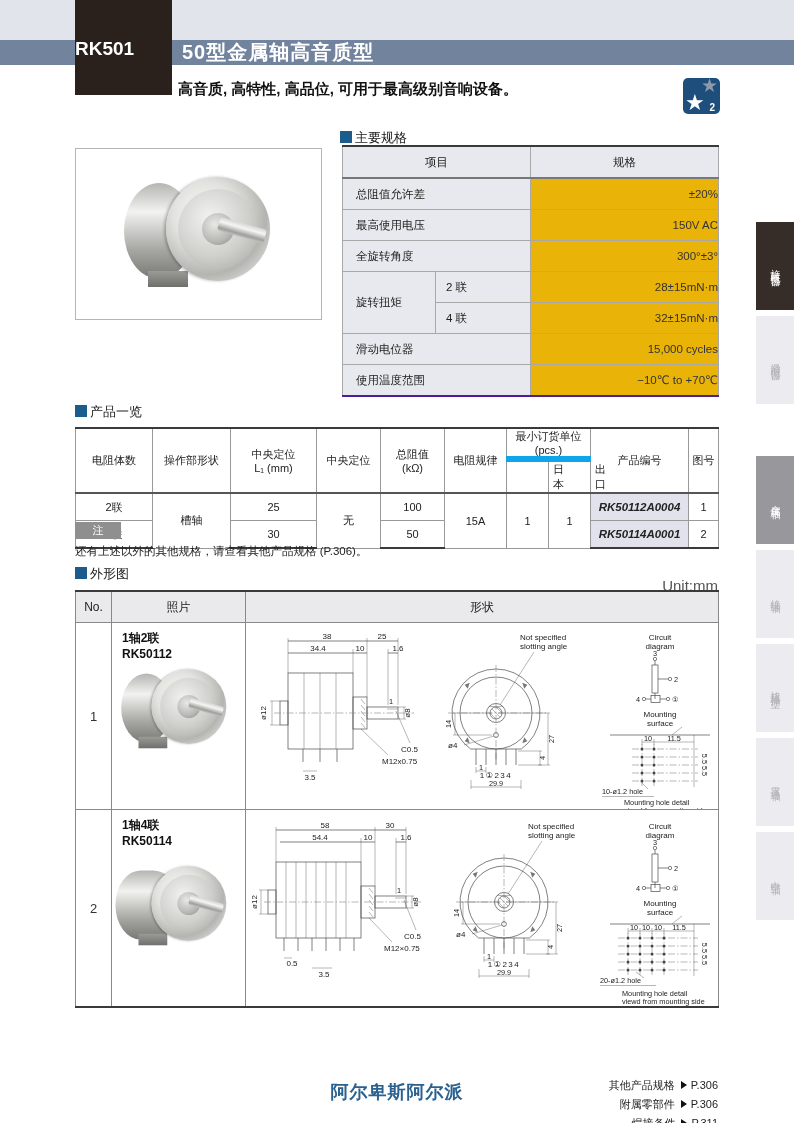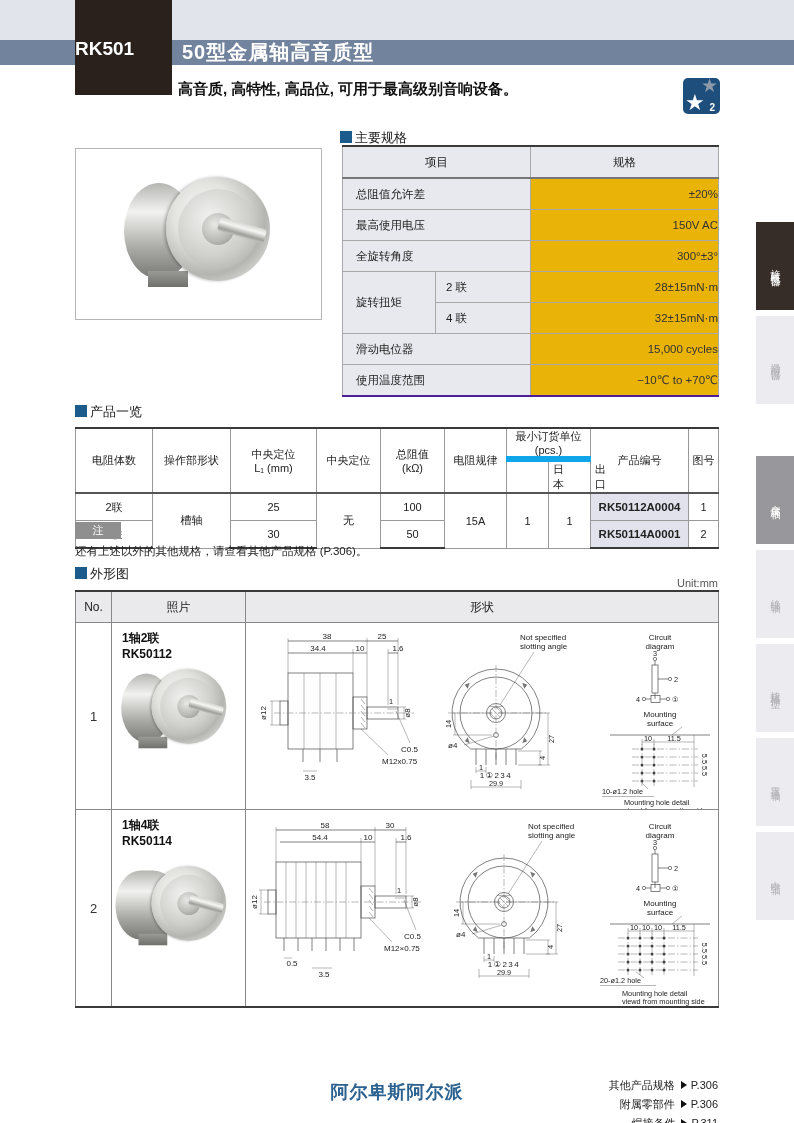--- a/index.html
+++ b/index.html
@@ -49,26 +49,26 @@
   .prod-table{position:absolute;left:75px;top:427px;width:643px;border-collapse:collapse;table-layout:fixed;font-size:11px;text-align:center;}
   .prod-table{border-top:2px solid #3a3a3a;}
   .prod-table tr:last-child td{border-bottom:2px solid #3a3a3a;}
   .prod-table th,.prod-table td{border:1px solid #999;padding:0;}
   .prod-table th{font-weight:normal;height:16px;}
   .prod-table tr.hrow2 th{border-top:1px solid #999;}
   .prod-table thead th{border-bottom:6px solid #0ea5e9;}
   .prod-table thead tr.hrow1 th[rowspan]{border-bottom:2px solid #555;}
   .prod-table thead tr.hrow2 th{border-bottom:2px solid #555;padding-left:46px;}
   .prod-table td{height:26px;background:#fff;}
-  .prod-table td.pn{background:#e2e2ec;font-weight:bold;font-size:11.5px;}
+  .prod-table td.pn{background:#e2e2ec;font-weight:bold;font-size:11.5px;font-style:italic;}
   
   .note-badge{position:absolute;left:75px;top:522px;width:46px;height:17px;background:#8f8f8f;color:#fff;font-size:11px;text-align:center;line-height:17px;}
   .note-text{position:absolute;left:75px;top:544px;font-size:11.5px;color:#222;}
   
-  .unit{position:absolute;right:76px;top:577px;font-size:11px;color:#555;}
+  .unit{position:absolute;right:76px;top:577px;font-size:15px;color:#555;}
   .out-table{position:absolute;left:75px;top:590px;width:643px;border-collapse:collapse;table-layout:fixed;font-size:12px;}
   .out-table{border-top:2px solid #3a3a3a;border-bottom:2px solid #3a3a3a;}
   .out-table th{background:#eaeaec;font-weight:normal;height:28px;border:1px solid #888;border-top:none;}
   .out-table td{border:1px solid #888;vertical-align:top;padding:0;position:relative;}
   .out-table td.ono{text-align:center;vertical-align:middle;font-size:13px;color:#333;}
   .olabel{position:absolute;left:10px;top:8px;font-weight:bold;font-size:12px;line-height:1.3;color:#111;}
   .opot{position:absolute;left:2px;top:36px;transform:scale(0.72);transform-origin:0 0;}
   .row2 .opot{top:46px;}
   
   .draw{display:block;}

